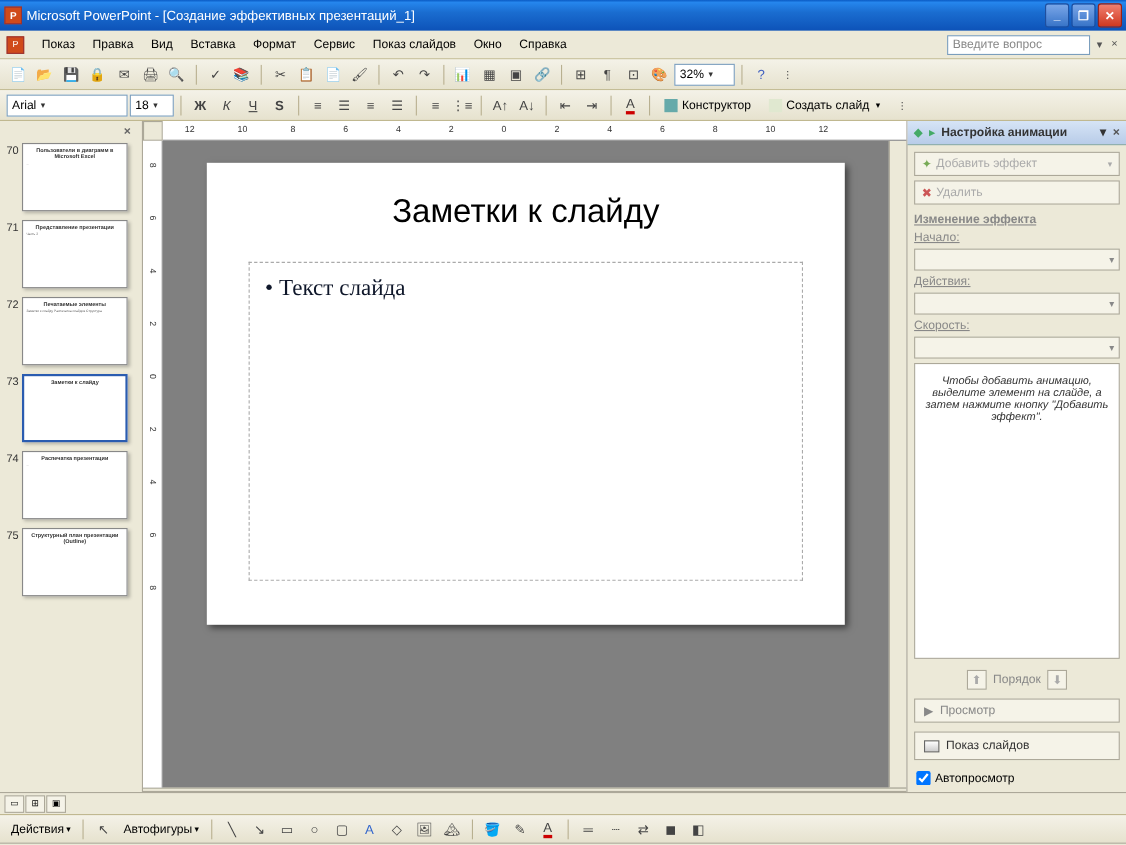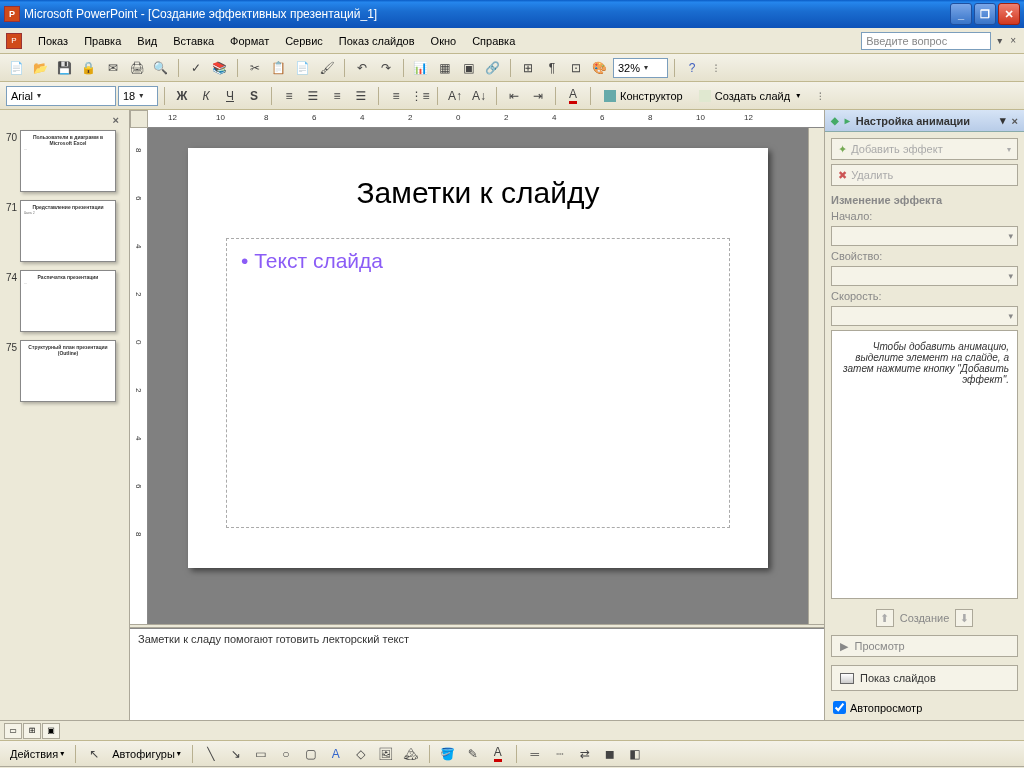--- a/index.html
+++ b/index.html
@@ -47,39 +47,39 @@
 .ruler-h { height: 18px; background: #fff; border-bottom: 1px solid #888; position:relative; margin-left:18px; overflow:hidden; font-size:8px; display:flex; align-items:center;}
 .ruler-h .tick { position:absolute; top:3px; font-size:8px; color:#333;}
 .ruler-corner { width:18px; height:18px; background:#ece9d8; position:absolute; top:0; left:0; border:1px solid #aca899;}
 .editor-body { flex:1; display:flex; }
 .ruler-v { width:18px; background:#fff; border-right:1px solid #888; position:relative; overflow:hidden;}
 .ruler-v .tick { position:absolute; left:4px; font-size:8px; color:#333; writing-mode:vertical-rl;}
 .slide-canvas { flex:1; background:#808080; display:flex; align-items:flex-start; justify-content:center; padding:20px 10px; overflow:hidden;}
 .slide { width: 580px; height: 420px; background: #fff; box-shadow: 3px 3px 6px rgba(0,0,0,0.5); padding: 28px 38px; }
 .slide-title { font-size: 30px; text-align: center; color: #000; font-family: Arial; margin-bottom: 28px; }
 .slide-body-box { border: 1px dashed #aaa; padding: 10px 14px; height: 290px; }
-.slide-bullet { font-size: 21px; color: #8b5cf6; font-family: Liberation Sans, sans-serif; }
+.slide-bullet { font-size: 21px; color: #0f172a; font-family: Liberation Serif, serif; }
 .slide-bullet::before { content: "• "; }
 
 .notes-splitter { height:4px; background:#ece9d8; border-top:1px solid #aca899; border-bottom:1px solid #aca899; cursor:ns-resize;}
 .notes-pane { height: 92px; background: #fff; border-top:1px solid #888; padding: 4px 8px; font-size: 11px; color:#333;}
 
 .task-pane { width: 200px; background: #ece9d8; border-left: 1px solid #aca899; display: flex; flex-direction: column; }
 .tp-header { height: 22px; background: linear-gradient(to bottom, #d6e4f6, #b8cce8); display: flex; align-items: center; padding: 0 6px; font-weight: bold; font-size: 11px; color:#333; border-bottom:1px solid #8aa;}
 .tp-header .nav { color:#4a6; margin-right:6px; font-size:10px;}
 .tp-header .title { flex:1; }
 .tp-header .close { color:#555; font-weight:bold; cursor:default;}
 .tp-body { padding: 6px; flex:1; display:flex; flex-direction:column; gap:4px;}
 .tp-btn { display:flex; align-items:center; height:22px; border:1px solid #aca899; background:#f5f3e8; padding:0 6px; font-size:11px; color:#888; gap:4px;}
 .tp-btn.disabled { color:#aaa; }
-.tp-label { font-size:11px; color:#888; font-weight:bold; margin-top:4px;}
-.tp-sublabel { font-size:11px; color:#888; }
+.tp-label { font-size:11px; color:#888; font-weight:bold; margin-top:4px;text-decoration:underline;}
+.tp-sublabel { font-size:11px; color:#888;text-decoration:underline; }
 .tp-select { height:20px; border:1px solid #aca899; background:#f5f3e8; display:flex; align-items:center; justify-content:flex-end; padding:0 4px; color:#888;}
 .tp-select .arrow{font-size:9px;}
-.tp-info { border: 1px solid #aca899; background:#fff; flex:1; padding:10px 8px; font-size:10px; font-style:italic; text-align:right; color:#333; display:flex; align-items:flex-start; justify-content:center; min-height:180px;}
+.tp-info { border: 1px solid #aca899; background:#fff; flex:1; padding:10px 8px; font-size:10px; font-style:italic; text-align:center; color:#333; display:flex; align-items:flex-start; justify-content:center; min-height:180px;}
 .tp-order { display:flex; align-items:center; justify-content:center; gap:6px; margin-top:6px; font-size:11px; color:#888;}
 .tp-order .ord-btn{ width:18px; height:18px; border:1px solid #aca899; background:#f5f3e8; display:flex;align-items:center;justify-content:center; color:#aaa;}
 .tp-action { height:22px; border:1px solid #aca899; background:#f5f3e8; display:flex; align-items:center; padding:0 8px; gap:6px; font-size:11px; color:#888; margin-top:4px;}
 .tp-slideshow { height:26px; border:1px solid #aca899; background:#f5f3e8; display:flex; align-items:center; padding:0 8px; gap:6px; font-size:11px; color:#333; margin-top:4px;}
 .tp-slideshow .icon{width:14px;height:11px;border:1px solid #666;background:linear-gradient(#fff,#ccc);}
 .tp-auto { display:flex; align-items:center; gap:4px; font-size:11px; margin-top:6px; padding:0 2px;}
 .tp-auto input{width:13px;height:13px;}
 
 
 .view-bar { height:20px; background:#ece9d8; display:flex; align-items:center; border-top:1px solid #aca899; padding:0 4px; gap:1px;}
@@ -233,20 +233,36 @@
     </div>
         </div>
         <div class="thumb-row">
           <div class="thumb-num">71</div>
     <div class="thumb ">
       <div class="thumb-title">Представление презентации</div>
       <div class="thumb-body">Часть 2</div>
     </div>
         </div>
         <div class="thumb-row">
+          <div class="thumb-num">72</div>
+    <div class="thumb ">
+      <div class="thumb-title">Печатаемые элементы</div>
+      <div class="thumb-body">Заметки к слайду
+Распечатка слайдов
+Структура</div>
+    </div>
+        </div>
+        <div class="thumb-row">
+          <div class="thumb-num">73</div>
+    <div class="thumb selected">
+      <div class="thumb-title">Заметки к слайду</div>
+      <div class="thumb-body"></div>
+    </div>
+        </div>
+        <div class="thumb-row">
           <div class="thumb-num">74</div>
     <div class="thumb ">
       <div class="thumb-title">Распечатка презентации</div>
       <div class="thumb-body">...</div>
     </div>
         </div>
         <div class="thumb-row">
           <div class="thumb-num">75</div>
     <div class="thumb ">
       <div class="thumb-title">Структурный план презентации
@@ -290,23 +306,20 @@
         <div class="slide">
           <div class="slide-title">Заметки к слайду</div>
           <div class="slide-body-box">
             <div class="slide-bullet">Текст слайда</div>
           </div>
         </div>
       </div>
       <div class="vscroll"></div>
     </div>
     <div class="notes-splitter"></div>
-    <div class="notes-pane">
-      <span>Заметки к сладу помогают готовить лекторский текст</span>
-    </div>
   </div>
 
   <div class="task-pane">
     <div class="tp-header">
       <span class="nav">◆</span>
       <span class="nav">▸</span>
       <span class="title">Настройка анимации</span>
       <span style="margin-right:6px;">▾</span>
       <span class="close">×</span>
     </div>
@@ -318,34 +331,34 @@
       </div>
       <div class="tp-btn disabled">
         <span style="color:#c55;">✖</span>
         <span>Удалить</span>
       </div>
       <div class="tp-label">Изменение эффекта</div>
       <div class="tp-sublabel">Начало:</div>
       <div class="tp-select">
           <span class="arrow">▾</span>
         </div>
-      <div class="tp-sublabel">Свойство:</div>
+      <div class="tp-sublabel">Действия:</div>
       <div class="tp-select">
           <span class="arrow">▾</span>
         </div>
       <div class="tp-sublabel">Скорость:</div>
       <div class="tp-select">
           <span class="arrow">▾</span>
         </div>
       <div class="tp-info">
         <span>Чтобы добавить анимацию, выделите элемент на слайде, а затем нажмите кнопку "Добавить эффект".</span>
       </div>
       <div class="tp-order">
         <div class="ord-btn">⬆</div>
-        <span>Создание</span>
+        <span>Порядок</span>
         <div class="ord-btn">⬇</div>
       </div>
       <div class="tp-action">
         <span>▶</span>
         <span>Просмотр</span>
       </div>
       <div class="tp-slideshow">
         <span class="icon"></span>
         <span>Показ слайдов</span>
       </div>

